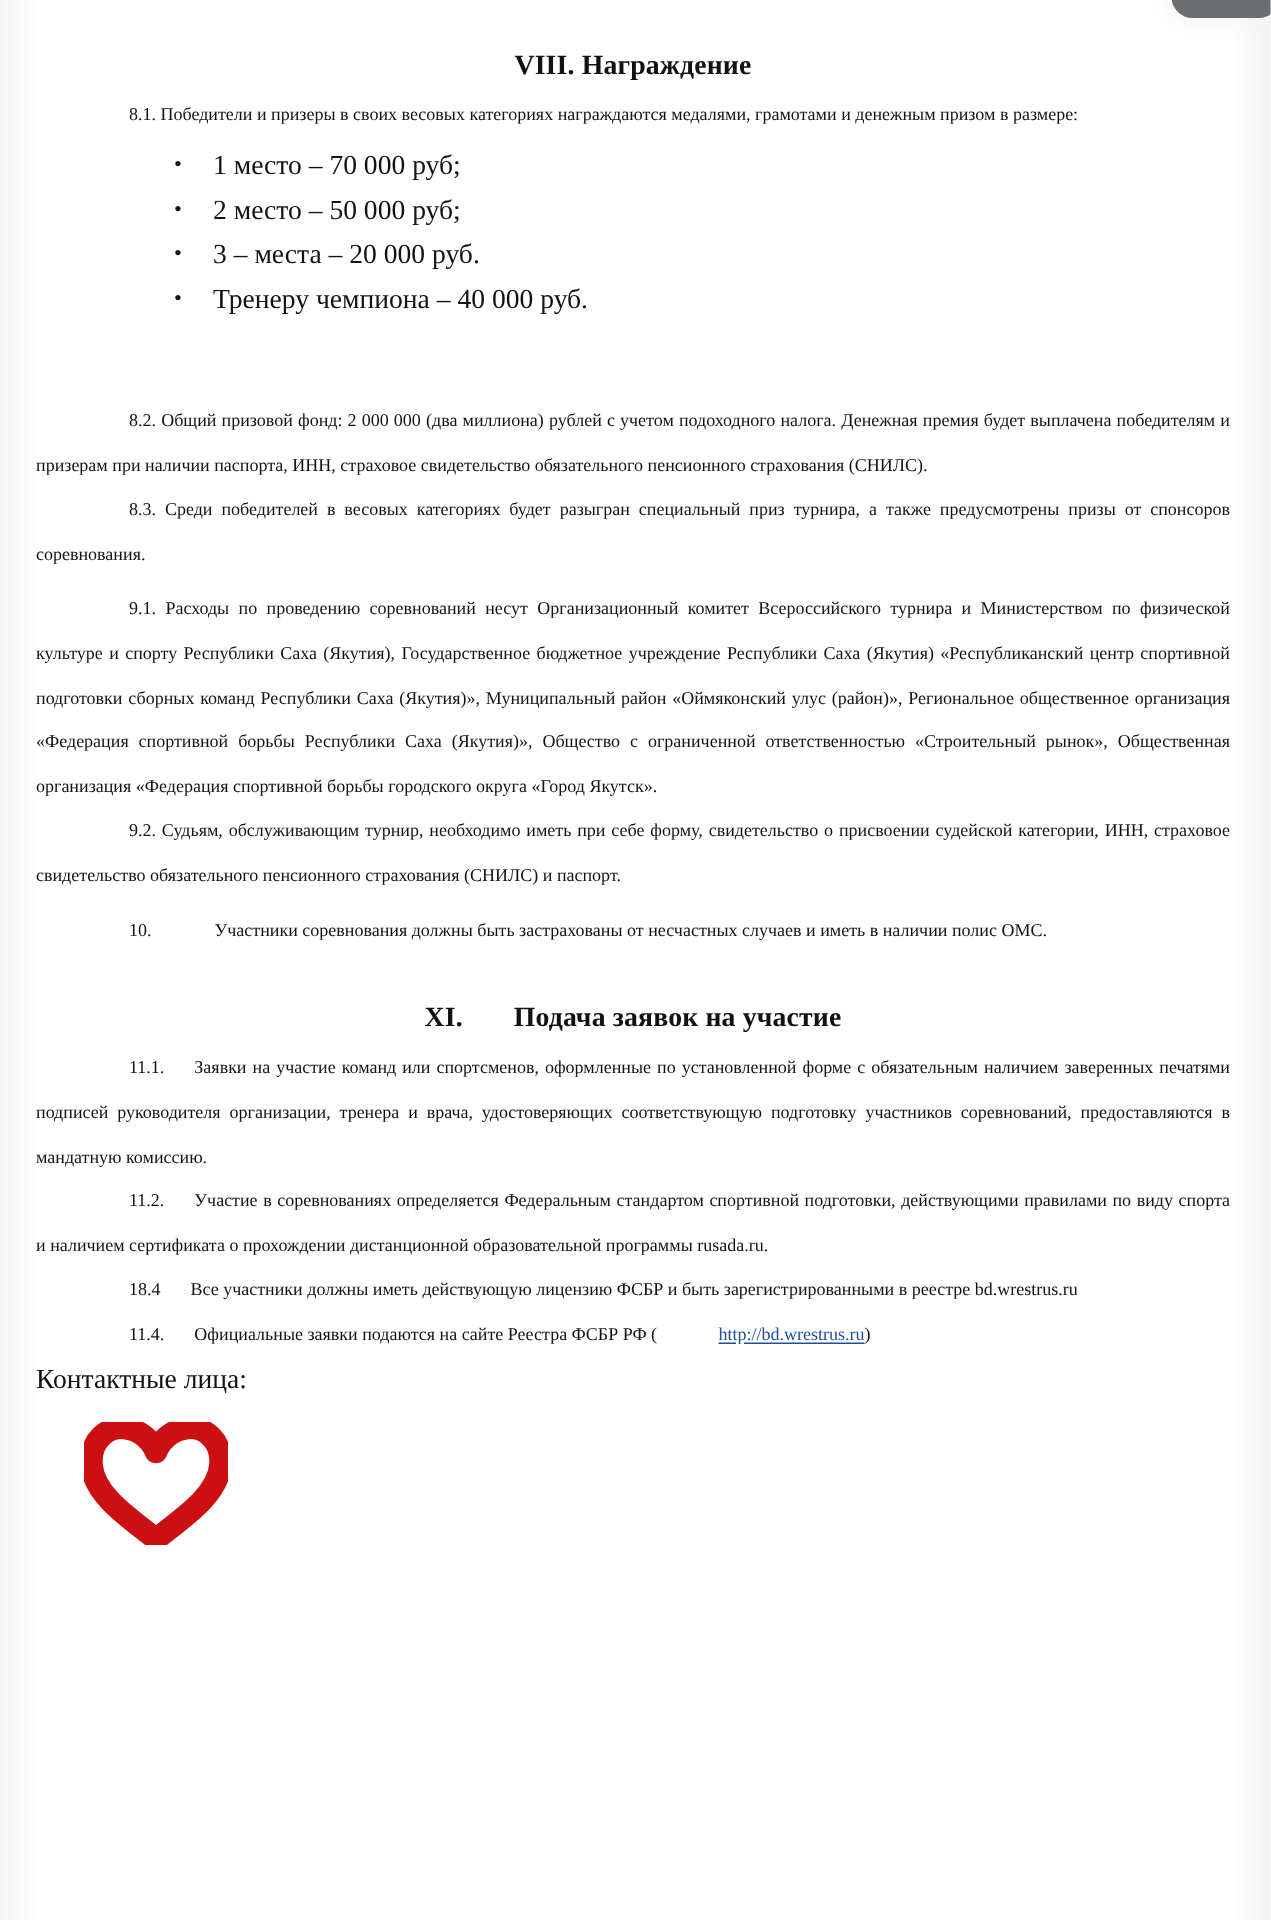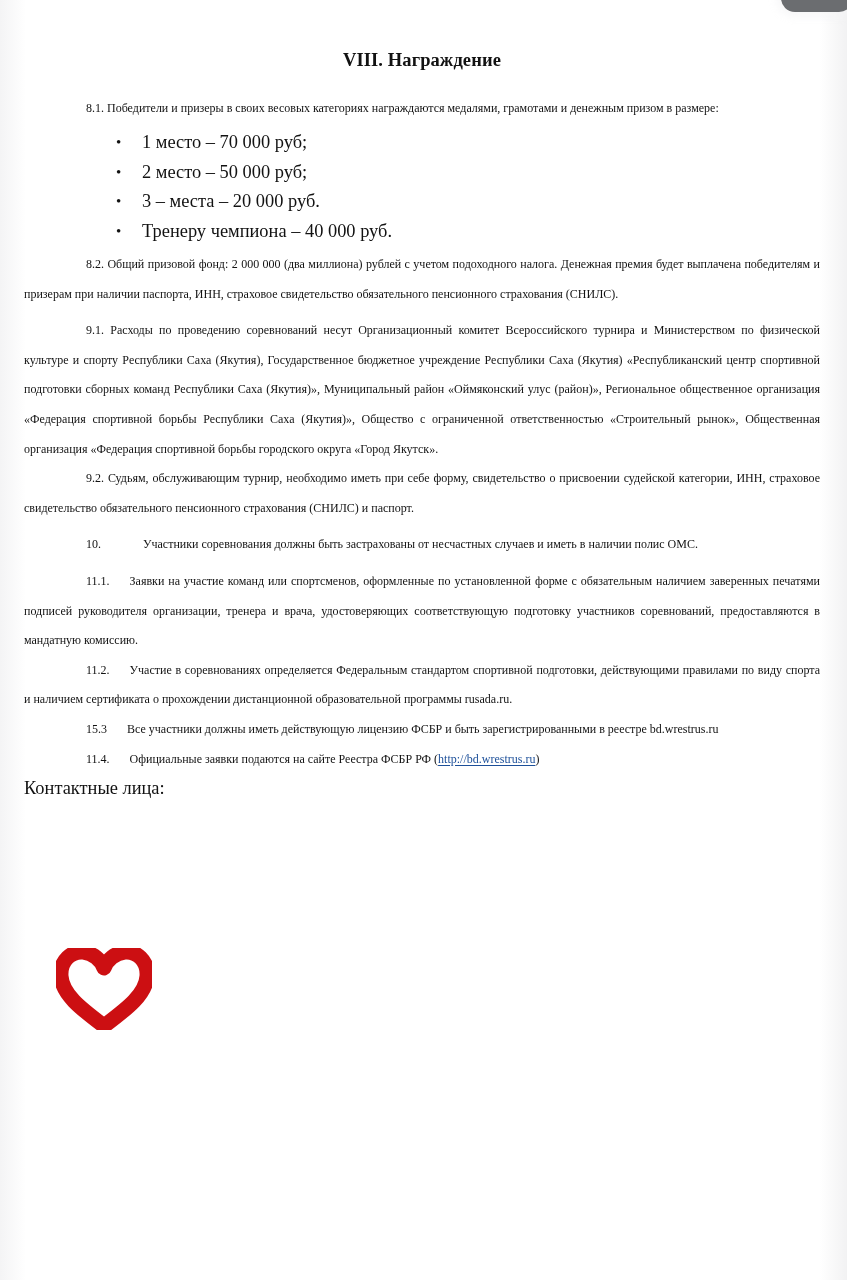--- a/index.html
+++ b/index.html
@@ -34,21 +34,21 @@
     top: 0;
     width: 796px;
   }
 
   
   .h-center {
     text-align: center;
     font-weight: bold;
     font-size: 18.5px;
     line-height: 1.15;
-    margin: 16px;
+    margin: 0;
     letter-spacing: 0.1px;
   }
 
   .h-viii { padding-top: 34px; }
   .h-ix   { padding-top: 35px; }
   .h-x    { padding-top: 34px; }
   .h-xi   { padding-top: 34px; }
 
   .h-xi .num   { display: inline-block; }
   .h-xi .gap   { display: inline-block; width: 34px; }
@@ -86,20 +86,21 @@
     font-size: 15px;
     line-height: 29.8px;
   }
 
   b.strong { font-weight: normal; }
 
   a.link {
     color: #1c4f99;
     text-decoration: underline;
     text-underline-offset: 2px;
+    margin-left: 41px;
   }
 
   .contacts {
     font-size: 18.4px;
     line-height: 29.4px;
     margin: 0;
     text-indent: 0;
   }
 
   
@@ -149,37 +150,39 @@
       <li>
         <span class="bullet">•</span>
         <span>3 – места – 20 000 руб.</span>
       </li>
       <li>
         <span class="bullet">•</span>
         <span>Тренеру чемпиона – 40 000 руб.</span>
       </li>
     </ul>
 
-    <p class="para" style="padding-top:3px;">8.2. Общий призовой фонд: 2 000 000 (два миллиона) рублей с учетом подоходного налога. Денежная премия будет выплачена победителям и призерам при наличии паспорта, ИНН, страховое свидетельство обязательного пенсионного страхования (СНИЛС).</p>
+    <p class="para" style="padding-top:3px;margin-top:48px;">8.2. Общий призовой фонд: 2 000 000 (два миллиона) рублей с учетом подоходного налога. Денежная премия будет выплачена победителям и призерам при наличии паспорта, ИНН, страховое свидетельство обязательного пенсионного страхования (СНИЛС).</p>
 
+    <p class="para">8.3. Среди победителей в весовых категориях будет разыгран специальный приз турнира, а также предусмотрены призы от спонсоров соревнования.</p>
 
 
     <p class="para first">9.1. Расходы по проведению соревнований несут Организационный комитет Всероссийского турнира и Министерством по физической культуре и спорту Республики Саха (Якутия), Государственное бюджетное учреждение Республики Саха (Якутия) «Республиканский центр спортивной подготовки сборных команд Республики Саха (Якутия)», Муниципальный район «Оймяконский улус (район)», Региональное общественное организация «Федерация спортивной борьбы Республики Саха (Якутия)», Общество с ограниченной ответственностью «Строительный рынок», Общественная организация «Федерация спортивной борьбы городского округа «Город Якутск».</p>
 
     <p class="para">9.2. Судьям, обслуживающим турнир, необходимо иметь при себе форму, свидетельство о присвоении судейской категории, ИНН, страховое свидетельство обязательного пенсионного страхования (СНИЛС) и паспорт.</p>
 
 
     <p class="para first"><span>10.</span><span class="num-gap-10"></span><span>Участники соревнования должны быть застрахованы от несчастных случаев и иметь в наличии полис ОМС.</span></p>
 
+    <h2 class="h-center h-xi"><span class="num">XI.</span><span class="gap"></span><span>Подача заявок на участие</span></h2>
 
     <p class="para first"><span>11.1.</span><span class="num-gap-11"></span><span>Заявки на участие команд или спортсменов, оформленные по установленной форме с обязательным наличием заверенных печатями подписей руководителя организации, тренера и врача, удостоверяющих соответствующую подготовку участников соревнований, предоставляются в мандатную комиссию.</span></p>
 
     <p class="para"><span>11.2.</span><span class="num-gap-11"></span><span>Участие в соревнованиях определяется Федеральным стандартом спортивной подготовки, действующими правилами по виду спорта и наличием сертификата о прохождении дистанционной образовательной программы </span><b class="strong">rusada.ru.</b></p>
 
-    <p class="para"><span>15.3</span><span class="num-gap-11"></span><span>Все участники должны иметь действующую лицензию ФСБР и быть зарегистрированными в реестре </span><b class="strong">bd.wrestrus.ru</b></p>
+    <p class="para"><span>18.4</span><span class="num-gap-11"></span><span>Все участники должны иметь действующую лицензию ФСБР и быть зарегистрированными в реестре </span><b class="strong">bd.wrestrus.ru</b></p>
 
     <p class="para"><span>11.4.</span><span class="num-gap-11"></span><span>Официальные заявки подаются на сайте Реестра ФСБР РФ (</span><a class="link" href="#">http://bd.wrestrus.ru</a><span>)</span></p>
 
     <p class="contacts">Контактные лица:</p>
 
   </div>
 
   <svg class="heart-annotation" viewBox="0 0 96 82">
     <path d="M48 78 C 24 60, 6 46, 5 28 C 4 12, 16 3, 27 4 C 37 5, 45 12, 48 20 C 51 12, 59 5, 69 4 C 80 3, 92 12, 91 28 C 90 46, 72 60, 48 78 Z" fill="none" stroke="#cc0f12" stroke-width="15" stroke-linecap="round" stroke-linejoin="round"></path>
   </svg>

